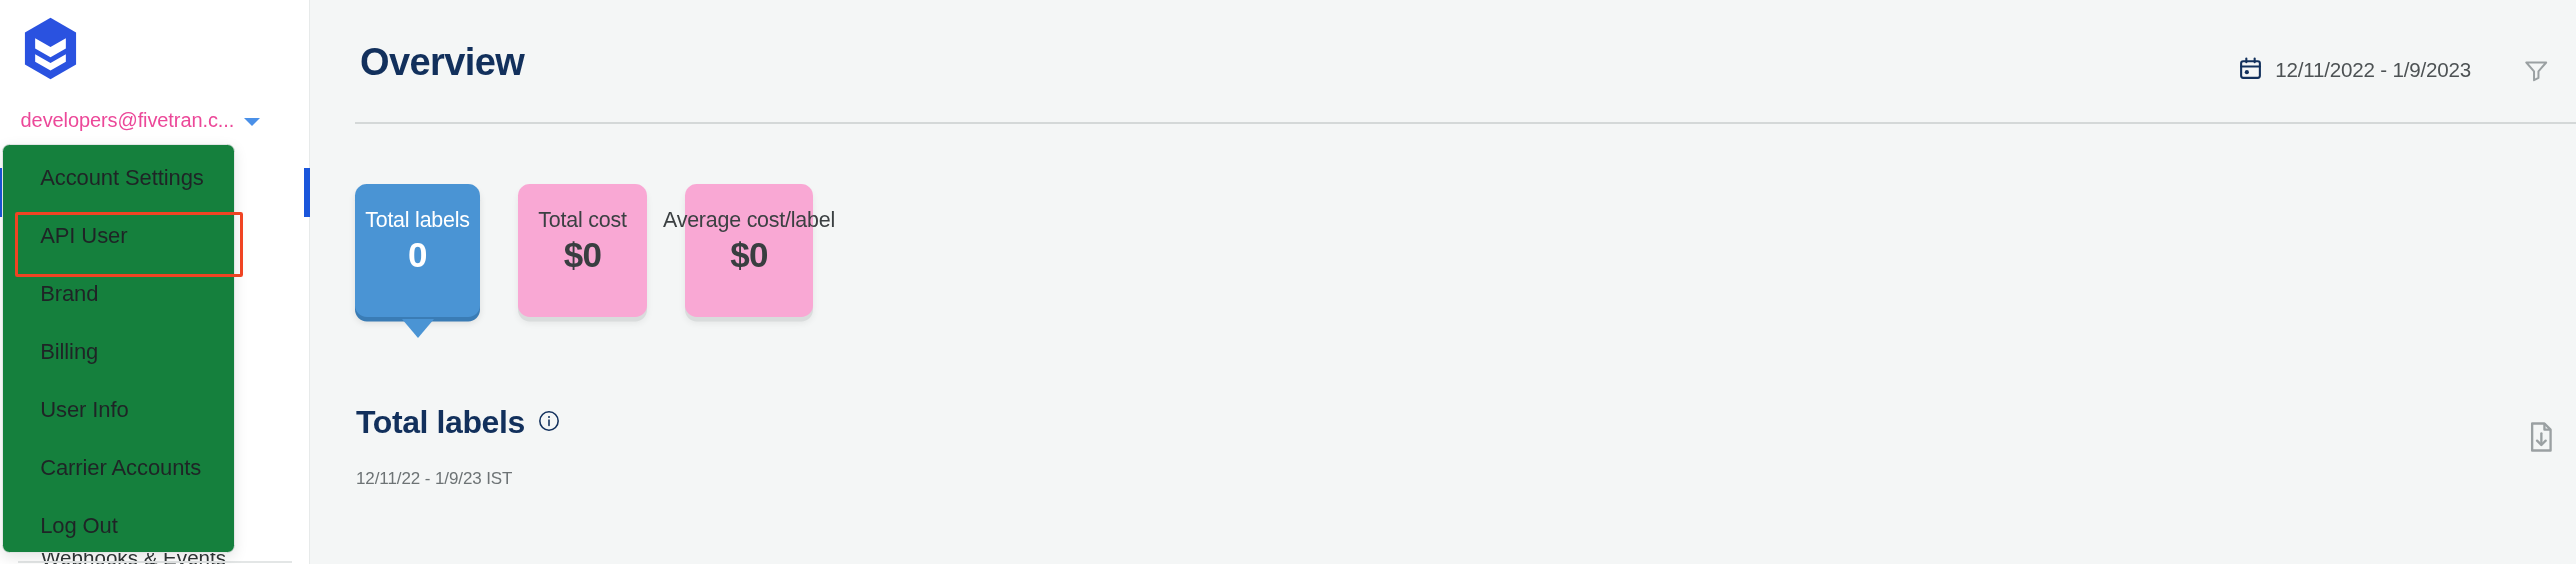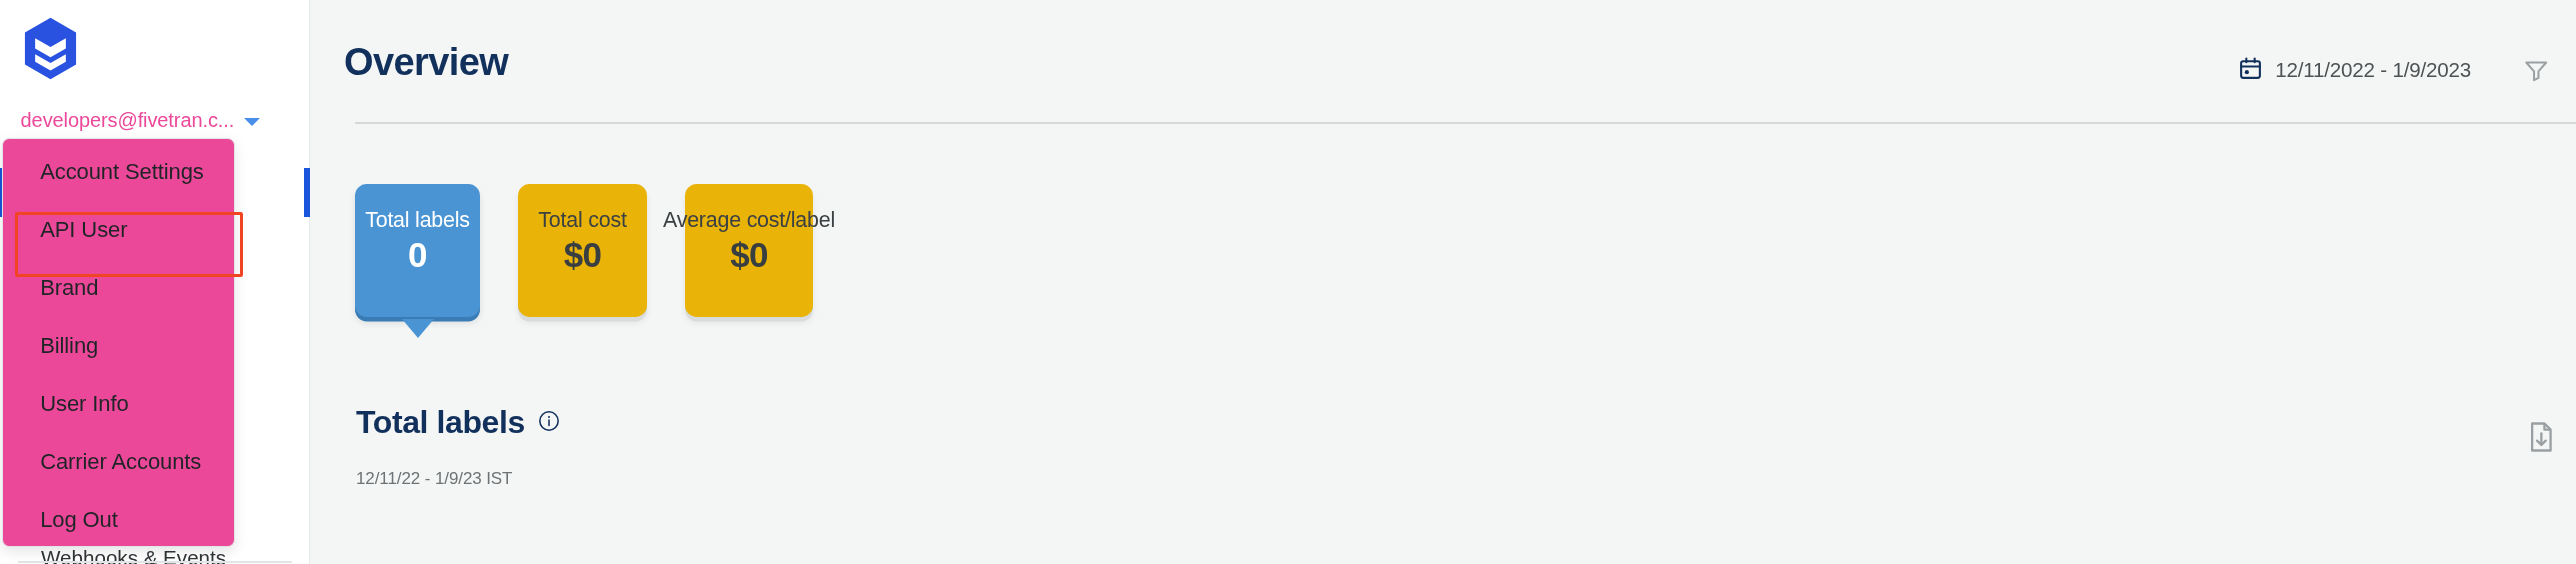--- a/index.html
+++ b/index.html
@@ -53,63 +53,63 @@
     position:absolute; left:41px; top:546px;
     font-size:20.6px; color:#2f3536; white-space:nowrap; z-index:2;
   }
   .nav-ghost-rule {
     position:absolute; left:17.7px; top:561px; width:274px; height:1.5px;
     background:#e3e6e6; z-index:2;
   }
 
   
   .menu {
-    position:absolute; left:2.2px; top:138px; width:233px; height:409px;
-    background:#ec4899; border:1.5px solid #e2e5e5; border-radius:7.4px;
+    position:absolute; left:2.2px; top:144px; width:233px; height:409px;
+    background:#15803d; border:1.5px solid #e2e5e5; border-radius:7.4px;
     box-shadow:0 4.4px 13.3px rgba(0,0,0,0.10);
     z-index:6; overflow:hidden;
   }
   .menu-item {
     height:58px; display:flex; align-items:center;
     padding-left:37px; font-size:22px; color:#1f2426;
     letter-spacing:-0.1px; cursor:pointer; white-space:nowrap;
   }
   .menu-item:first-child { margin-top:4.4px; }
   .menu-item.highlighted { position:relative; }
   .menu-highlight-box {
     position:absolute; left:14.7px; top:212px; width:228px; height:65px;
     border:3.7px solid #f04423; border-radius:2.2px; z-index:8;
     pointer-events:none;
   }
 
   
   .main { position:absolute; left:312px; top:0; right:0; height:564px; background:#f4f6f6; }
 
   .page-title {
-    position:absolute; left:32px; top:41px;
+    position:absolute; left:48px; top:41px;
     font-size:38px; font-weight:bold; color:#12305c;
     letter-spacing:-0.6px;
   }
 
   .daterange {
     position:absolute; right:105px; top:56px;
     display:flex; align-items:center; gap:11.8px; cursor:pointer;
   }
   .daterange-text { font-size:20.6px; color:#4d5254; letter-spacing:-0.2px; white-space:nowrap; }
   .filter-icon { position:absolute; right:26.5px; top:57px; cursor:pointer; }
 
   .divider {
     position:absolute; left:43px; right:0px; top:122px; height:2.2px; background:#d4d8d8;
   }
 
   
   .cards { position:absolute; left:0px; top:184px; display:flex; align-items:flex-start; }
   .card {
     position:relative; width:123px; min-height:133px;
-    border-radius:11.8px; background:#eab308;
+    border-radius:11.8px; background:#f9a8d4;
     box-shadow:0 4.4px 0 0 #d9dcdc, 0 5.2px 7.4px rgba(0,0,0,0.07);
     display:flex; flex-direction:column; align-items:center; justify-content:flex-start;
     padding:23.6px 8.8px 22px;
   }
   .card + .card { margin-left:38px; }
   .card-label { font-size:21.4px; color:#3b4042; letter-spacing:-0.2px; white-space:nowrap; }
   .card-value { font-size:35px; font-weight:bold; color:#393e40; margin-top:2.9px; letter-spacing:-0.7px; }
 
   .card.active {
     background:#4a94d4;

